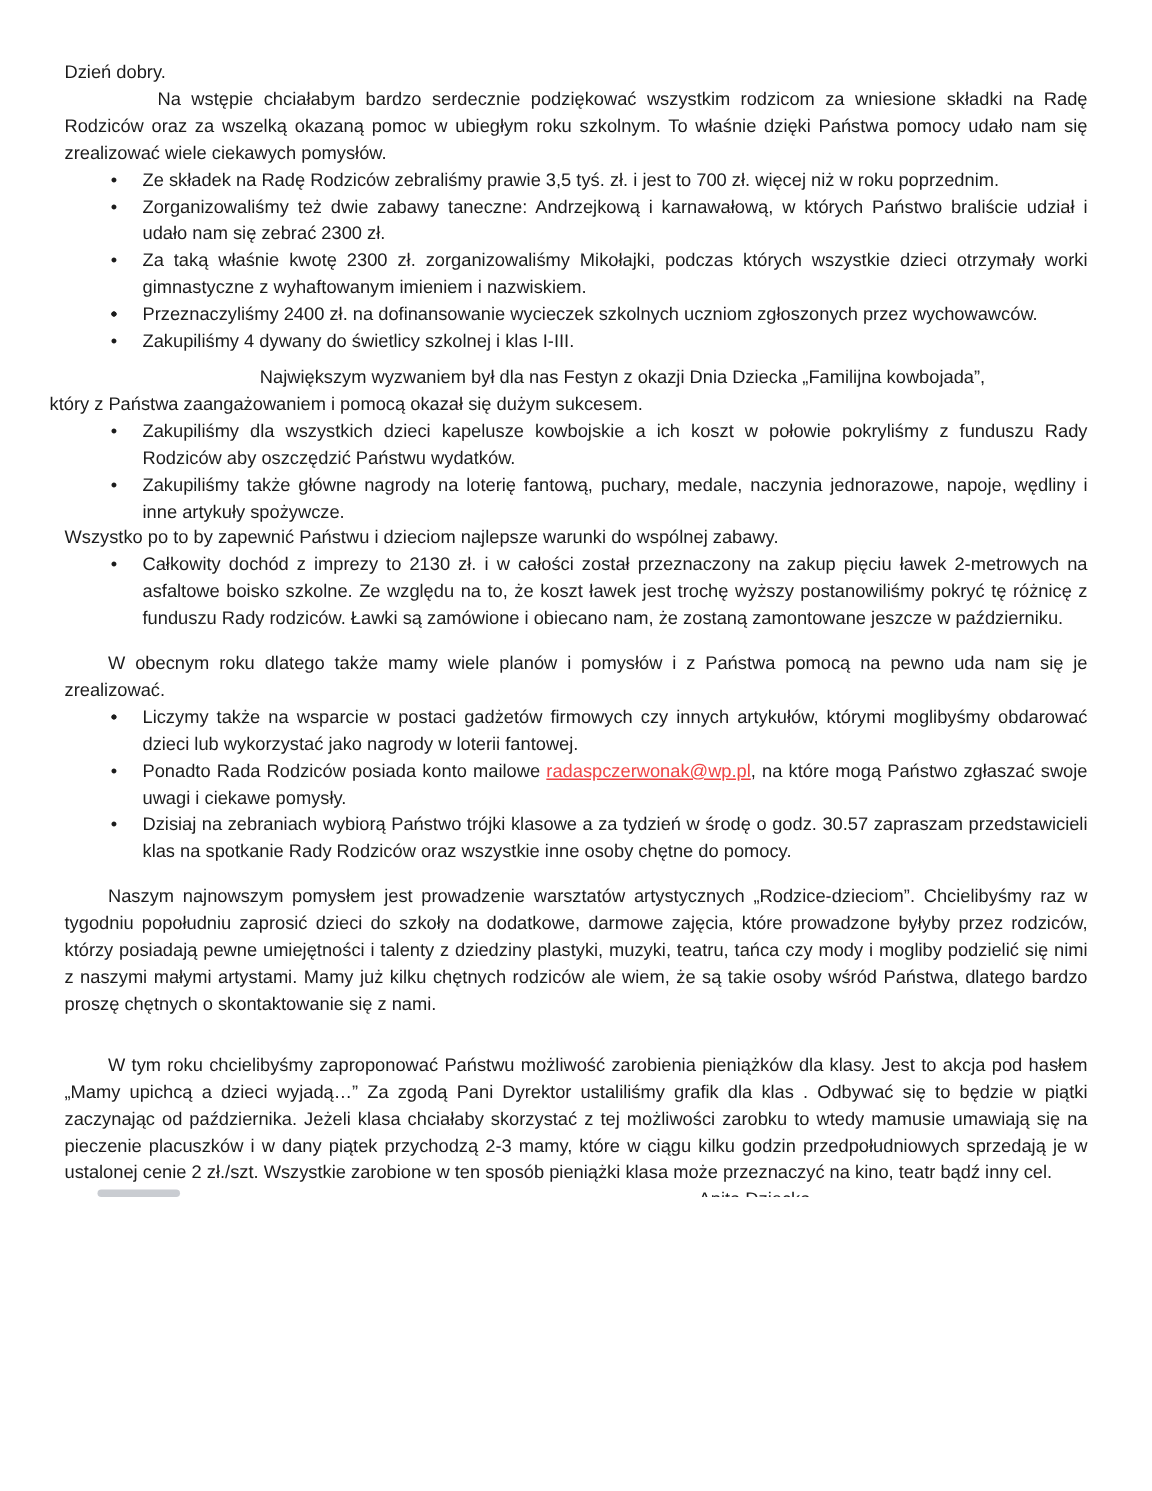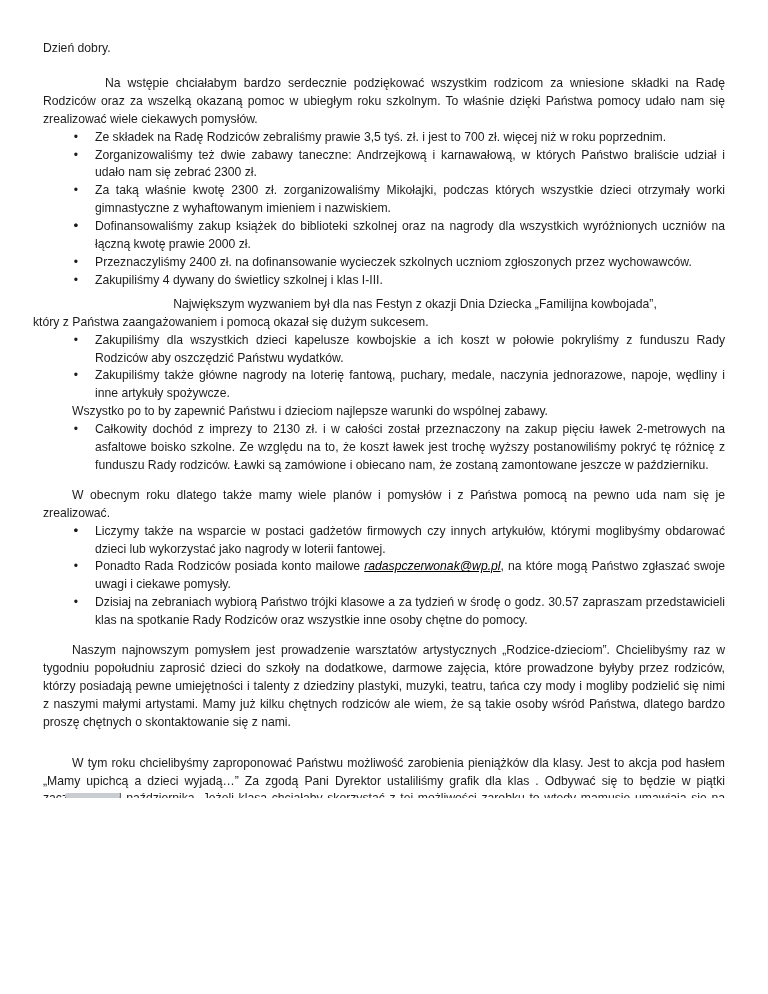--- a/index.html
+++ b/index.html
@@ -17,42 +17,42 @@
   .content {
     position: absolute;
     top: 40px;
     left: 43px;
     right: 43px;
   }
   .para { margin: 0; text-align: justify; }
   .greeting { text-align: left; }
   .indent-lg { text-indent: 62px; }
   .indent-sm { text-indent: 29px; margin-top: 23px; }
-  .mt-line { margin-top: 17px; }
+  .mt-line { }
   .mt-mid  { margin-top: 12px; }
   .mt-sm   { margin-top: 6px; }
   ul.bullets { list-style: none; margin: 0; padding: 0; }
   ul.bullets li {
     position: relative;
     padding-left: 52px;
     text-align: justify;
   }
   .bullet {
     position: absolute;
     left: 27px;
     top: 0;
     width: 12px;
     text-align: center;
   }
   .bullet::before { content: "\2022"; }
   .festyn-line1 { text-indent: 62px; text-align: center; }
   .festyn-line2 { margin-left: -10px; text-align: left; }
-  .between-bullets { margin-left: 29px; text-align: justify; }
+  .between-bullets { text-align: justify; }
   .closing-line { margin-left: 52px; text-align: left; }
-  a.email-link { color: #000000; text-decoration: underline; cursor: pointer; font-style: italic; }
+  a.email-link { color: #ef4444; text-decoration: underline; cursor: pointer; }
   .signature {
     width: 380px;
     margin-left: 270px;
     text-align: center;
   }
   .edge-bar {
     position: absolute;
     left: 65px;
     bottom: 0;
     width: 55px;
@@ -69,21 +69,21 @@
 
     <p class="para greeting">Dzień dobry.</p>
 
     <p class="para indent-lg mt-line">Na wstępie chciałabym bardzo serdecznie podziękować wszystkim rodzicom za wniesione składki na Radę Rodziców oraz za wszelką okazaną pomoc w ubiegłym roku szkolnym. To właśnie dzięki Państwa pomocy udało nam się zrealizować wiele ciekawych  pomysłów.</p>
 
     <ul class="bullets mt-mid">
       <li><span class="bullet"></span><span>Ze składek na Radę Rodziców zebraliśmy prawie 3,5 tyś. zł. i jest to 700 zł. więcej niż w roku poprzednim.</span></li>
       <li><span class="bullet"></span><span>Zorganizowaliśmy też dwie zabawy taneczne: Andrzejkową i karnawałową, w których Państwo braliście udział i udało nam się zebrać 2300 zł.</span></li>
       <li><span class="bullet"></span><span>Za taką właśnie kwotę 2300 zł.  zorganizowaliśmy Mikołajki, podczas których wszystkie dzieci otrzymały worki gimnastyczne z wyhaftowanym imieniem i nazwiskiem.</span></li>
       <li><span class="bullet"></span></li>
-      <li><span class="bullet"></span><span>Dofinansowaliśmy zakup książek do biblioteki szkolnej oraz na nagrody dla wszystkich wyróżnionych uczniów na łączną kwotę prawie 2000 zł.</span></li>
+      <li><span class="bullet"></span></li>
       <li><span class="bullet"></span><span>Przeznaczyliśmy 2400 zł. na dofinansowanie wycieczek szkolnych uczniom zgłoszonych przez wychowawców.</span></li>
       <li><span class="bullet"></span><span>Zakupiliśmy 4 dywany do świetlicy szkolnej i klas I-III.</span></li>
     </ul>
 
     <p class="para festyn-line1 mt-sm">Największym wyzwaniem był dla nas Festyn z okazji Dnia Dziecka „Familijna kowbojada”,</p>
     <p class="para festyn-line2">który z Państwa zaangażowaniem i pomocą okazał się dużym sukcesem.</p>
 
     <ul class="bullets">
       <li><span class="bullet"></span><span>Zakupiliśmy dla wszystkich dzieci kapelusze kowbojskie a ich koszt w połowie pokryliśmy z funduszu Rady Rodziców aby oszczędzić Państwu wydatków.</span></li>
       <li><span class="bullet"></span><span>Zakupiliśmy także główne nagrody na loterię fantową, puchary, medale, naczynia jednorazowe, napoje, wędliny i inne artykuły spożywcze.</span></li>

